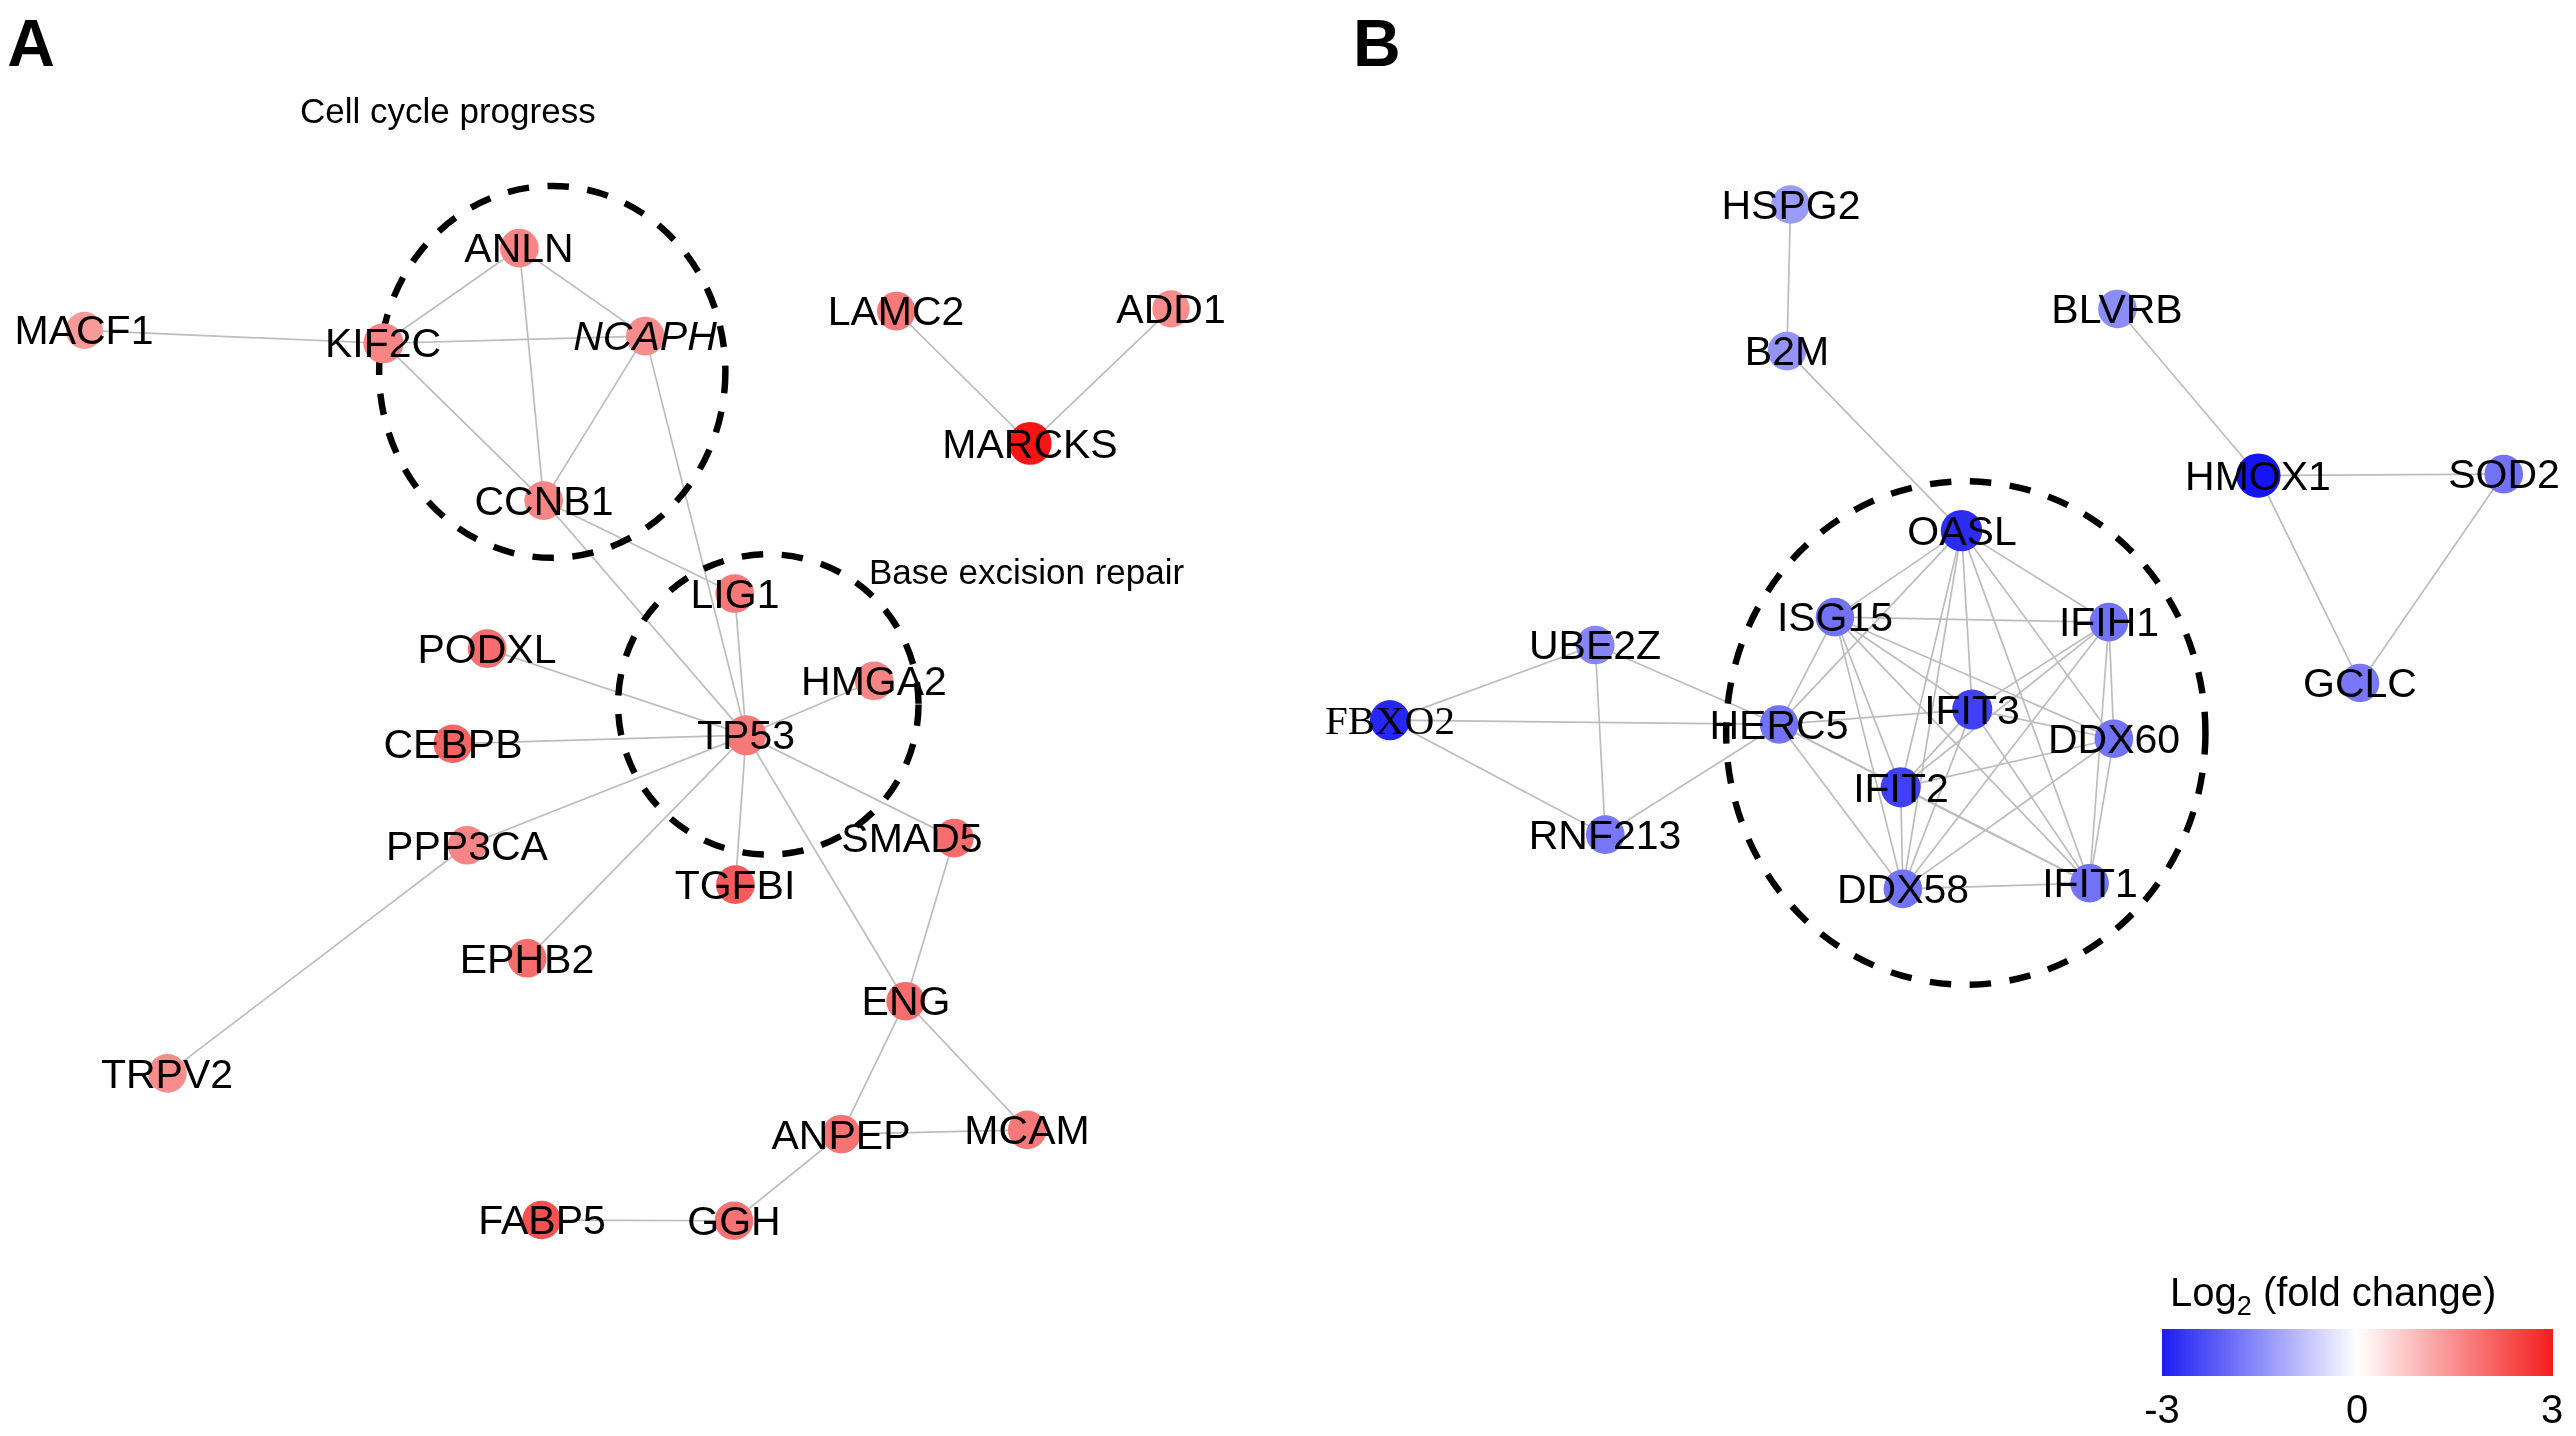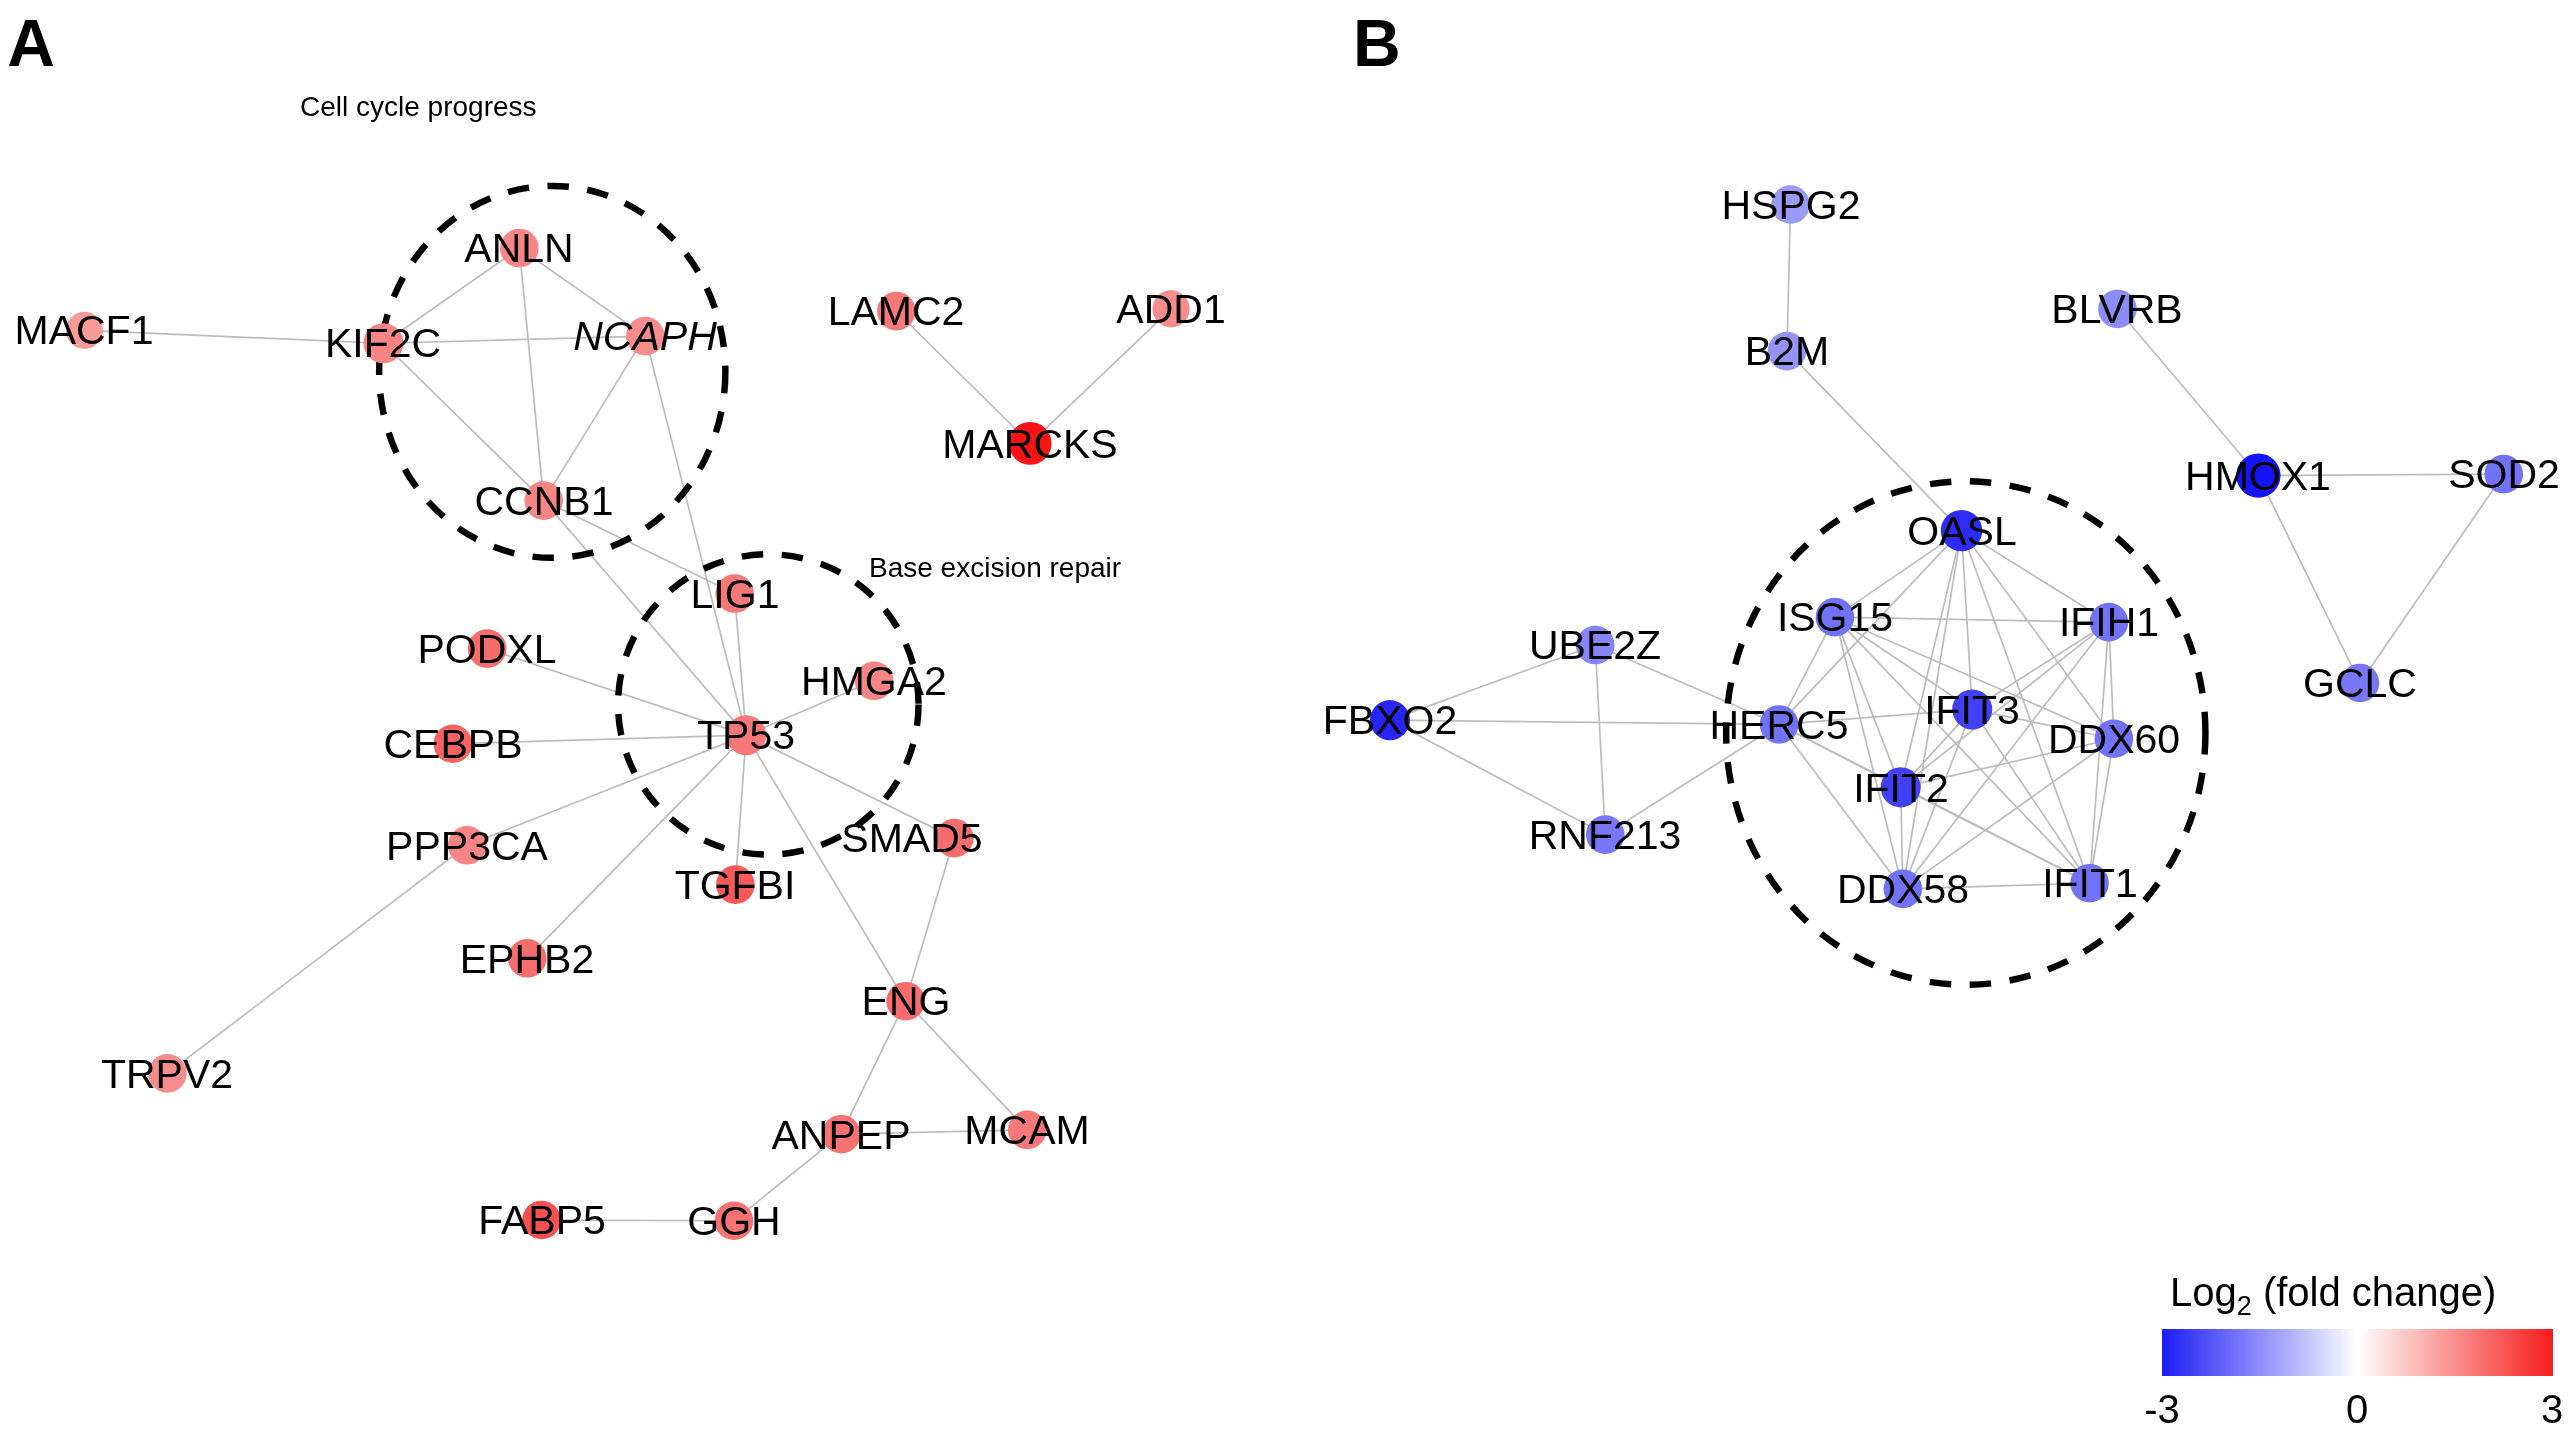--- a/index.html
+++ b/index.html
@@ -9,21 +9,21 @@
     font-family:"Liberation Sans", sans-serif;color:#000;
   }
   #figure{position:absolute;inset:0;}
 
   .panel-letter{
     position:absolute;font-weight:bold;font-size:66px;line-height:1;
     letter-spacing:0px;color:#000;
   }
 
   .cluster-caption{
-    position:absolute;font-size:28px;line-height:1;color:#000;
+    position:absolute;font-size:35px;line-height:1;color:#000;
     white-space:nowrap;
   }
 
   svg.net{position:absolute;left:0;top:0;width:2576px;height:1436px;}
 
   .node-label{
     position:absolute;font-size:41px;line-height:1;color:#000;
     white-space:nowrap;transform:translate(-50%,-50%);
     pointer-events:none;
   }
@@ -207,21 +207,21 @@
       <div class="node-label" style="left: 1787px; top: 351px;">B2M</div>
       <div class="node-label" style="left: 2258px; top: 476px;">HMOX1</div>
       <div class="node-label" style="left: 2504px; top: 474px;">SOD2</div>
       <div class="node-label" style="left: 1962px; top: 531px;">OASL</div>
       <div class="node-label" style="left: 1835px; top: 617px;">ISG15</div>
       <div class="node-label" style="left: 2109px; top: 622px;">IFIH1</div>
       <div class="node-label" style="left: 1595px; top: 645px;">UBE2Z</div>
       <div class="node-label" style="left: 1972px; top: 710px;">IFIT3</div>
       <div class="node-label" style="left: 2360px; top: 683px;">GCLC</div>
       <div class="node-label" style="left: 1779px; top: 725px;">HERC5</div>
-      <div class="node-label" style="left: 1390px; top: 720px;">FBXO2</div>
+      <div class="node-label" style="left: 1390px; top: 720px; font-family: Liberation Serif, serif;">FBXO2</div>
       <div class="node-label" style="left: 2114px; top: 739px;">DDX60</div>
       <div class="node-label" style="left: 1901px; top: 788px;">IFIT2</div>
       <div class="node-label" style="left: 1605px; top: 835px;">RNF213</div>
       <div class="node-label" style="left: 1903px; top: 889px; text-align: right;">DDX58</div>
       <div class="node-label" style="left: 2090px; top: 883px;">IFIT1</div>
     </div>
 
   <div class="cluster-caption" id="cap-0" style="left: 300px; top: 93px;">Cell cycle progress</div>
   <div class="cluster-caption" id="cap-1" style="left: 869px; top: 554px;">Base excision repair</div>
 

